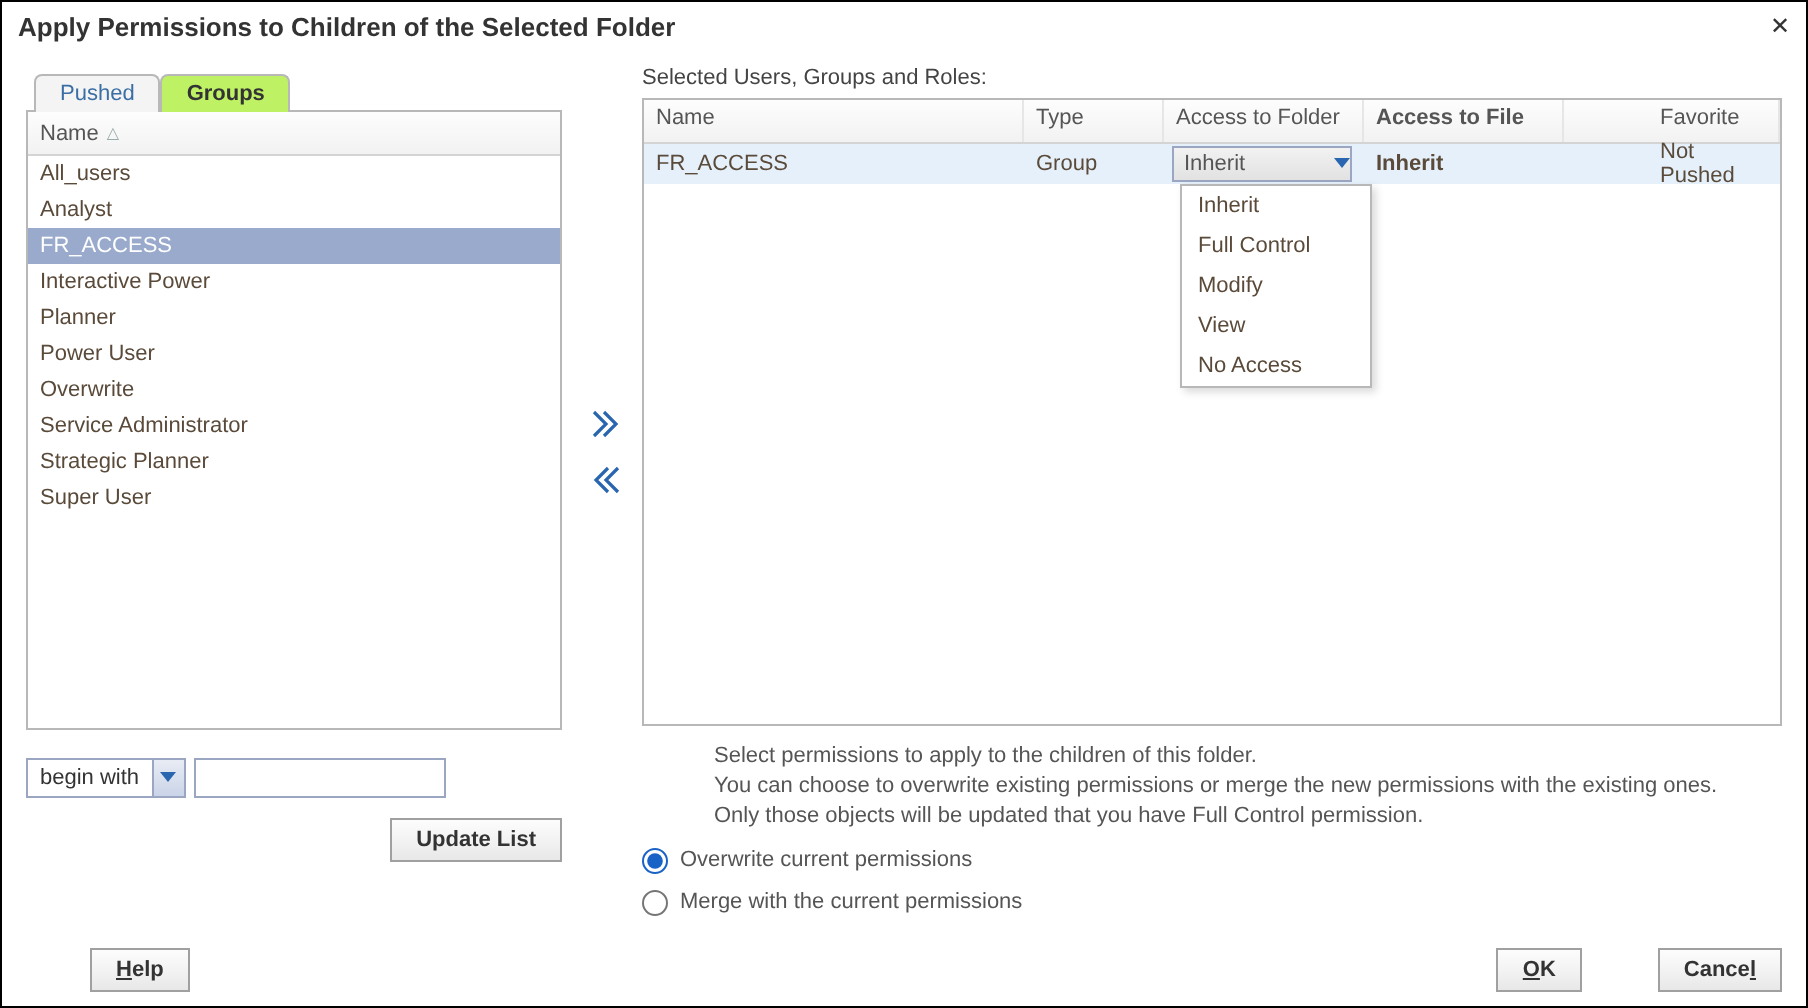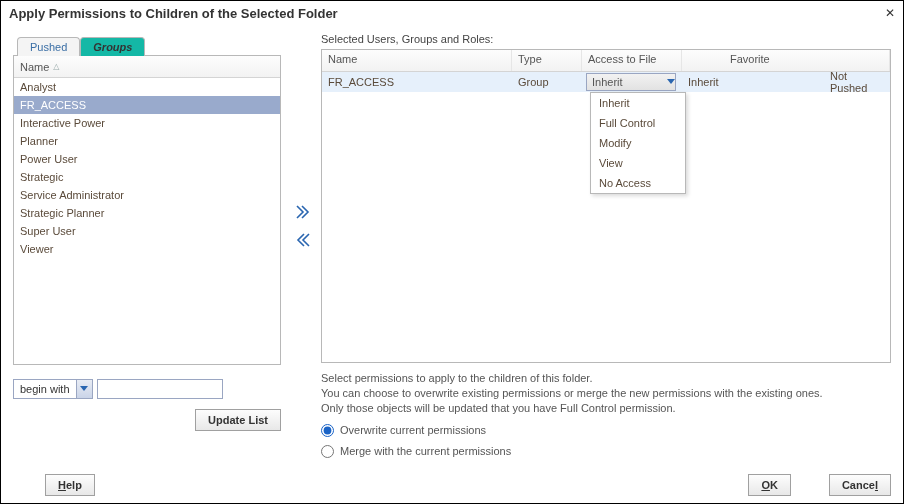--- a/index.html
+++ b/index.html
@@ -5,21 +5,21 @@
   * { box-sizing: border-box; }
   html, body { margin: 0; padding: 0; font-family: Tahoma, Arial, sans-serif; font-size: 11px; color: #333; }
   .window { width: 904px; height: 504px; border: 1px solid #000; position: relative; background: #fff; }
   .titlebar { height: 24px; display: flex; align-items: center; padding: 0 8px; }
   .titlebar .title { font-weight: bold; font-size: 13px; color: #333; flex: 1; }
   .close-x { font-family: Arial; font-size: 12px; color: #333; cursor: pointer; }
   .body { position: absolute; top: 24px; left: 0; right: 0; bottom: 36px; padding: 4px 12px 0 12px; }
   .left-panel { position: absolute; left: 12px; top: 8px; width: 268px; }
   .tabs { display: flex; align-items: flex-end; height: 22px; margin-left: 4px; }
   .tab { padding: 3px 12px; border: 1px solid #b8b8b8; border-bottom: none; border-top-left-radius: 4px; border-top-right-radius: 4px; background: #f4f4f4; color: #3a6ea5; margin-right: 0; cursor: pointer; position: relative; top: 1px; }
-  .tab.active { font-weight: bold; background: #14b8a6; color: #333; z-index: 2; font-style: italic; }
+  .tab.active { font-weight: bold; background: #bef264; color: #333; z-index: 2; }
   .list-box { border: 1px solid #b8b8b8; width: 268px; height: 310px; background: #fff; }
   .list-header { height: 22px; border-bottom: 1px solid #d4d4d4; display: flex; align-items: center; padding-left: 6px; background: linear-gradient(#fdfdfd,#f2f2f2); color: #555; position: relative; }
   .sort-ind { font-size: 8px; color: #9aa; margin-left: 4px; }
   .list-body { overflow: auto; }
   .list-item { padding: 3px 6px; color: #5a4a3a; cursor: pointer; }
   .list-item.selected { background: #99aacc; color: #fff; }
   .filter-row { margin-top: 14px; display: flex; gap: 4px; align-items: center; }
   .combo { display: inline-flex; align-items: center; border: 1px solid #9aa6c2; background: #fff; height: 20px; }
   .combo span.val { padding: 0 6px; min-width: 54px; display: inline-block; }
   .combo .dd { width: 16px; height: 18px; border-left: 1px solid #9aa6c2; background: linear-gradient(#e8ecf4,#cad4e8); display: inline-flex; align-items: center; justify-content: center; }
@@ -31,29 +31,29 @@
   .shuttle { position: absolute; left: 290px; top: 180px; width: 24px; display: flex; flex-direction: column; align-items: center; gap: 14px; }
   .shuttle svg { cursor: pointer; }
   .right-panel { position: absolute; left: 320px; top: 8px; right: 12px; }
   .right-label { font-size: 11px; color: #444; margin-bottom: 4px; display:block; }
   .grid { border: 1px solid #b8b8b8; height: 314px; position: relative; background:#fff;}
   .grid-header { display: flex; height: 22px; background: linear-gradient(#fdfdfd,#f2f2f2); border-bottom:1px solid #d4d4d4;}
   .gh { border-right: 1px solid #e6e6e6; padding: 3px 6px; color: #555; }
   .col-name { width: 190px; }
   .col-type { width: 70px; }
   .col-afolder { width: 100px; }
-  .col-afile { width: 100px; }
+  .col-afile { width: 100px; font-weight: bold; }
   .col-fav { flex: 1; margin-left: 42px; }
   .grid-row { display:flex; height:20px; align-items:center; background:#e6f0fb;}
   .gc { padding: 0 6px; color:#5a4a3a; }
   .cell-combo { display:flex; align-items:center; border:1px solid #9aa6c2; height:18px; background:linear-gradient(#f2f2f2,#e2e2e2); width: 90px;}
   .cell-combo .val { flex:1; padding:0 5px; color:#555;}
   .dropdown { position:absolute; left: 268px; top: 42px; width: 96px; background:#fff; border:1px solid #b8b8b8; box-shadow: 2px 2px 4px rgba(0,0,0,.15); z-index:10;}
   .dropdown .opt { padding: 4px 8px; color:#5a4a3a; cursor:pointer; }
-  .info-block { margin-top:8px; color:#555; line-height:1.35; }
+  .info-block { margin-top:8px; color:#555; line-height:1.35;margin-left:36px; }
   .radio-row { margin-top:8px; display:flex; align-items:center; gap:6px; color:#555;}
   .radio-row input { margin:0; accent-color:#1a63c6;}
   .footer { position:absolute; left:0; right:0; bottom:0; height:36px; display:flex; align-items:center; padding: 0 12px; }
   .footer .spacer { flex:1; }
   .btn .u { text-decoration: underline; }
 </style>
 </head>
 <body>
 
 <div class="window">
@@ -68,30 +68,30 @@
       <div class="tabs">
         <div class="tab">Pushed</div>
         <div class="tab active">Groups</div>
       </div>
       <div class="list-box">
         <div class="list-header">
           <span>Name</span>
           <span class="sort-ind">△</span>
         </div>
         <div class="list-body" id="groups-body">
+            <div class="list-item">All_users</div>
             <div class="list-item">Analyst</div>
             <div class="list-item selected">FR_ACCESS</div>
             <div class="list-item">Interactive Power</div>
             <div class="list-item">Planner</div>
             <div class="list-item">Power User</div>
-            <div class="list-item">Strategic</div>
+            <div class="list-item">Overwrite</div>
             <div class="list-item">Service Administrator</div>
             <div class="list-item">Strategic Planner</div>
             <div class="list-item">Super User</div>
-            <div class="list-item">Viewer</div>
           </div>
       </div>
       <div class="filter-row">
         <div class="combo">
           <span class="val">begin with</span>
           <span class="dd">
             <svg width="8" height="6">
                 <polygon points="0,0 8,0 4,5" fill="#2a66b0"></polygon>
               </svg>
           </span>
@@ -111,20 +111,21 @@
           <path d="M13 1 L7 7 L13 13 M8 1 L2 7 L8 13" stroke="#2a66b0" stroke-width="1.6" fill="none"></path>
         </svg>
     </div>
 
     <div class="right-panel">
       <span class="right-label">Selected Users, Groups and Roles:</span>
       <div class="grid">
         <div class="grid-header">
           <div class="gh col-name">Name</div>
           <div class="gh col-type">Type</div>
+          <div class="gh col-afolder">Access to Folder</div>
           <div class="gh col-afile">Access to File</div>
           <div class="gh col-fav">Favorite</div>
         </div>
         <div class="grid-row">
           <div class="gc col-name">FR_ACCESS</div>
           <div class="gc col-type">Group</div>
           <div class="gc col-afolder" style="padding:0 4px">
             <div class="cell-combo">
               <span class="val">Inherit</span>
               <span class="dd">

